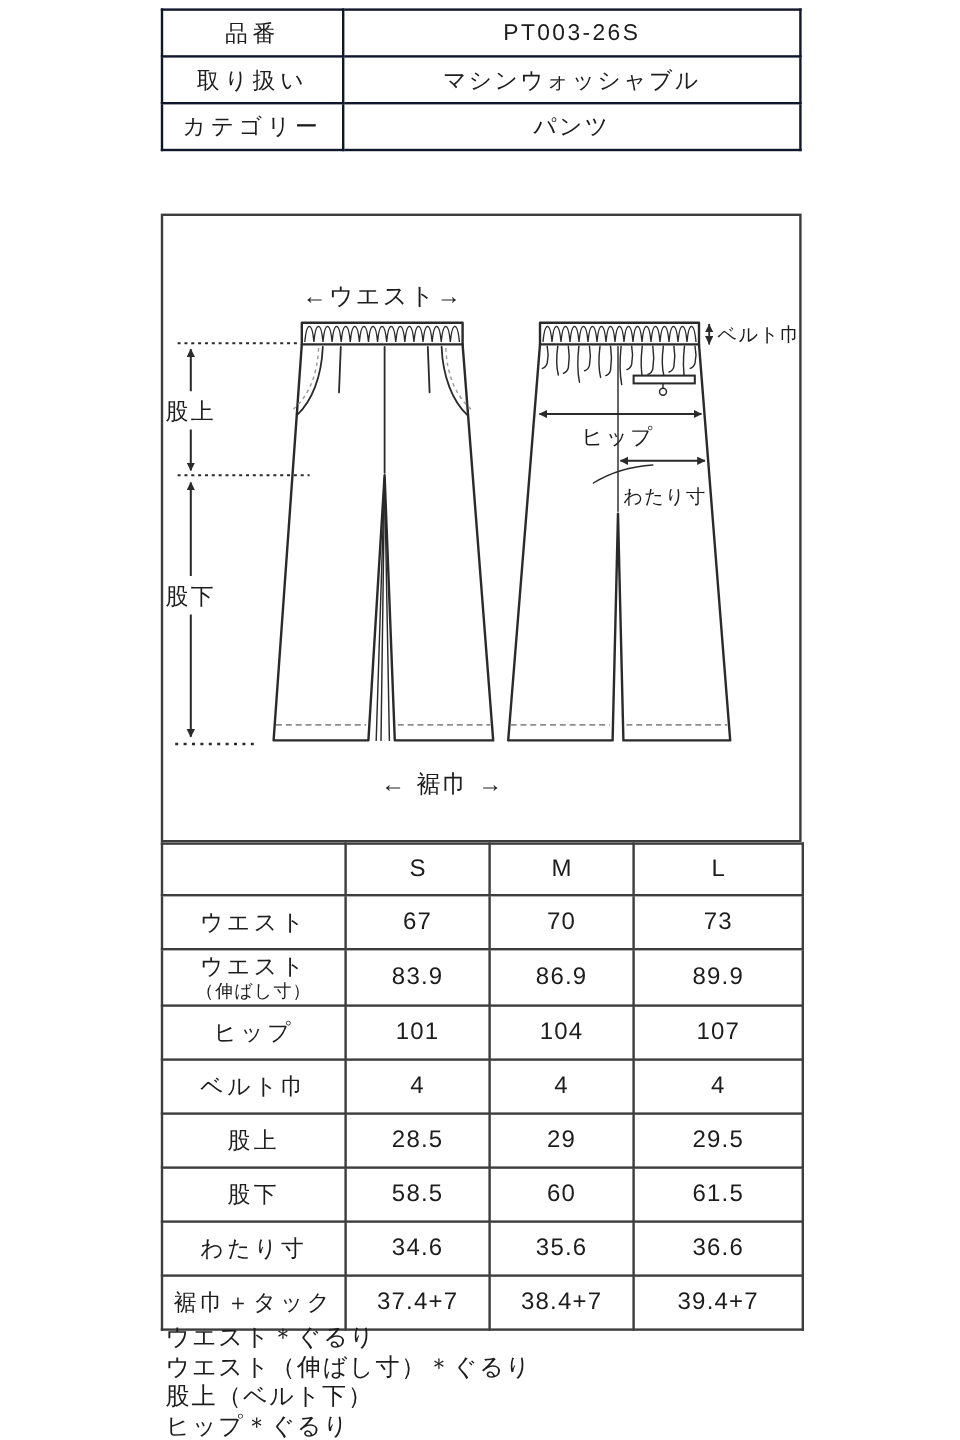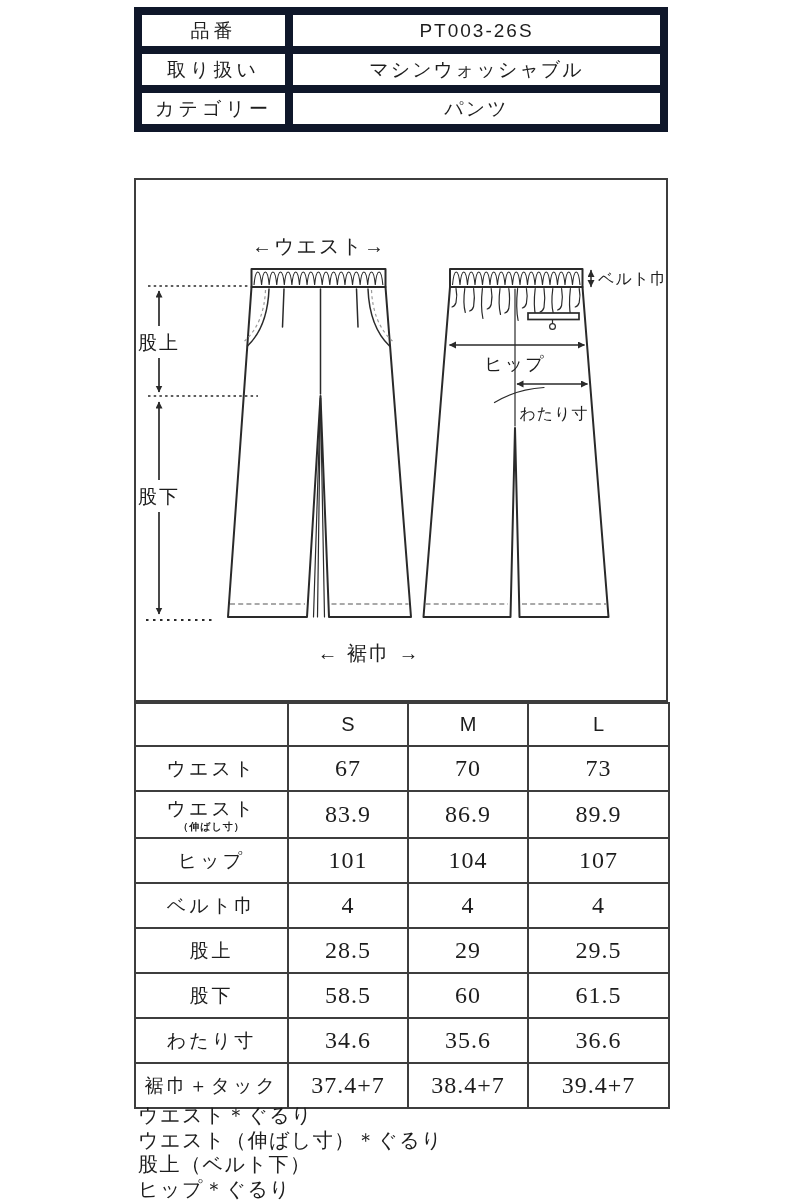--- a/index.html
+++ b/index.html
@@ -5,39 +5,39 @@
   html,body{margin:0;padding:0;background:#ffffff;}
   body{width:800px;height:1200px;position:relative;font-family:"Liberation Sans",sans-serif;color:#1d1d1d;}
   .sheet{position:absolute;left:0;top:0;width:800px;height:1200px;background:#fff;}
 
   table{border-collapse:collapse;table-layout:fixed;position:absolute;background:#fff;}
   th,td{padding:0;margin:0;}
 
   
   .info{left:134px;top:7px;width:534px;}
   .info tr{height:39px;}
-  .info td{border:8px solid #0f172a;text-align:center;vertical-align:middle;font-size:19px;}
+  .info td{border:2px solid #0f172a;text-align:center;vertical-align:middle;font-size:19px;}
   .info td.lbl{letter-spacing:4px;}
   .info td.val{letter-spacing:2px;}
 
   
   .diagram-box{position:absolute;left:134px;top:178px;width:534px;height:524px;
                border:2px solid #3d3d3d;box-sizing:border-box;background:#fff;}
   .diagram-box svg{display:block;width:100%;height:100%;}
 
   
   .sizes{left:134px;top:702px;width:534px;}
   .sizes th,.sizes td{border:2px solid #3d3d3d;text-align:center;vertical-align:middle;font-weight:normal;}
   .sizes thead tr{height:43px;}
   .sizes tbody tr{height:45px;}
   .sizes tbody tr.tall{height:47px;}
   .sizes thead th{font-size:20px;}
   .sizes tbody th{font-size:19px;letter-spacing:3px;}
-  .sizes tbody td{font-size:24px;letter-spacing:1px;font-family:Liberation Serif, serif;}
-  .sizes .sub{font-size:10px;letter-spacing:1px;margin-top:-2px;font-weight:bold;}
+  .sizes tbody td{font-size:20px;letter-spacing:1px;}
+  .sizes .sub{font-size:15px;letter-spacing:1px;margin-top:-2px;}
 
   
   .notes{position:absolute;left:138px;top:1103px;}
   .note{font-size:20px;letter-spacing:1.5px;line-height:24.5px;white-space:nowrap;}
 
   
   .ln{stroke:#2a2a2a;fill:none;stroke-width:2;stroke-linejoin:round;stroke-linecap:round;}
   .med{stroke:#2a2a2a;fill:none;stroke-width:1.5;stroke-linecap:round;}
   .thin{stroke:#2a2a2a;fill:none;stroke-width:1.2;stroke-linecap:round;}
   .zig{stroke:#2a2a2a;fill:none;stroke-width:1.1;}

